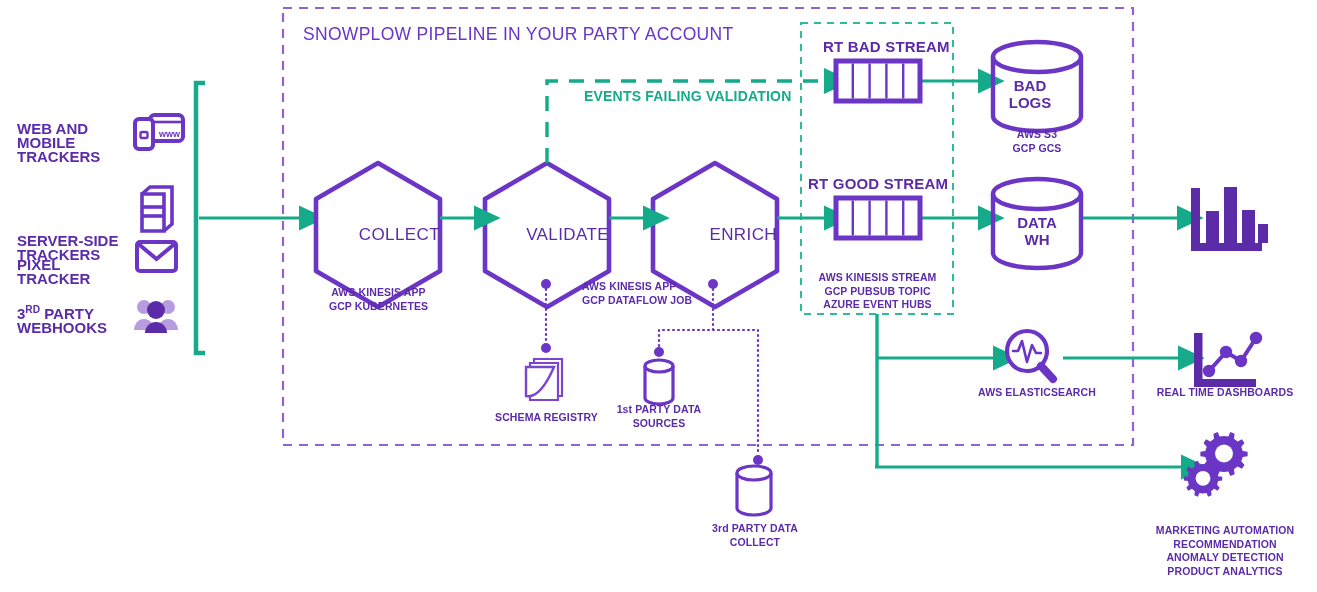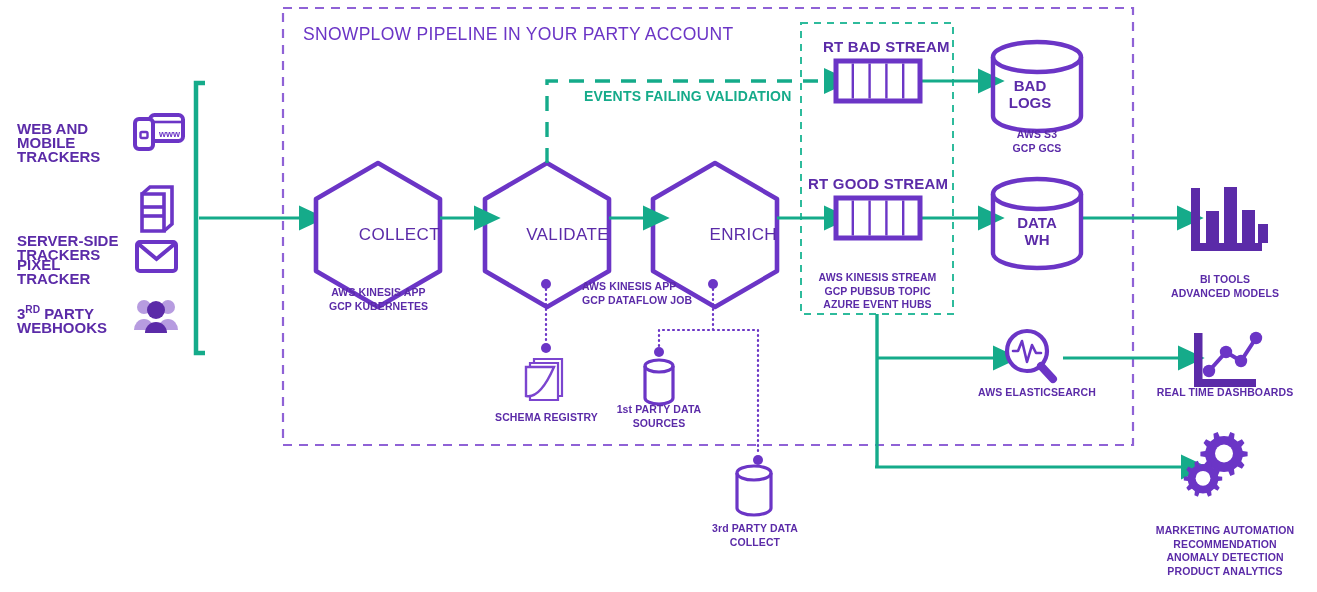--- a/index.html
+++ b/index.html
@@ -282,22 +282,20 @@
 
   <div class="cyl-label" style="left:990px; top:214px; width:94px;">DATA
 WH</div>
 
   <div class="lbl ctr" style="left:480px; top:411px; width:133px;">SCHEMA REGISTRY</div>
   <div class="lbl ctr" style="left:609px; top:403px; width:100px;">1st PARTY DATA
 SOURCES</div>
   <div class="lbl ctr" style="left:702px; top:522px; width:106px;">3rd PARTY DATA
 COLLECT</div>
 
-  <div class="lbl ctr" style="left:1152px; top:273px; width:146px;">BI TOOLS
-ADVANCED MODELS</div>
   <div class="lbl ctr" style="left:962px; top:386px; width:150px;">AWS ELASTICSEARCH</div>
   <div class="lbl ctr" style="left:1145px; top:386px; width:160px;">REAL TIME DASHBOARDS</div>
   <div class="lbl ctr" style="left:1143px; top:509px; width:164px;margin-top:15px;">MARKETING AUTOMATION
 RECOMMENDATION
 ANOMALY DETECTION
 PRODUCT ANALYTICS</div>
 
 </div>
 
 </body></html>

